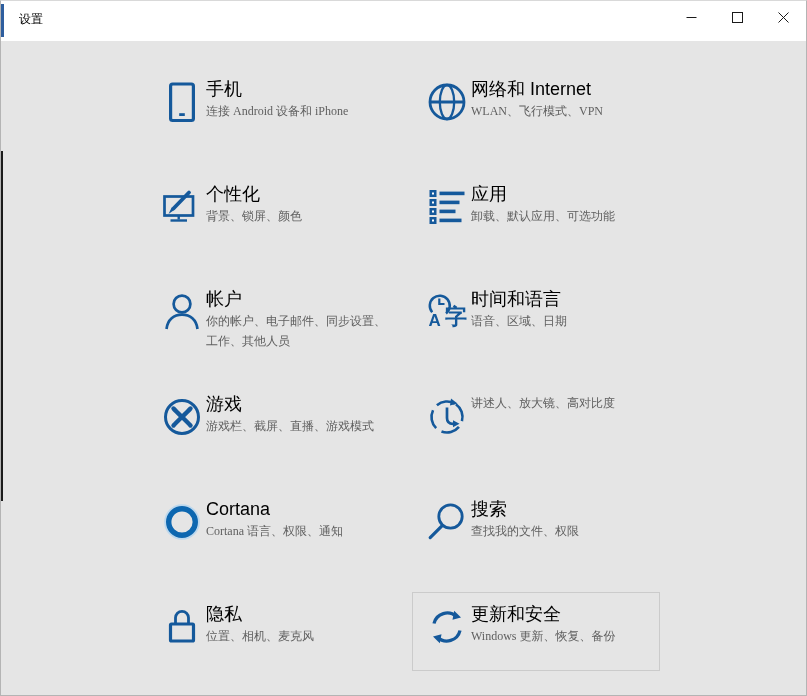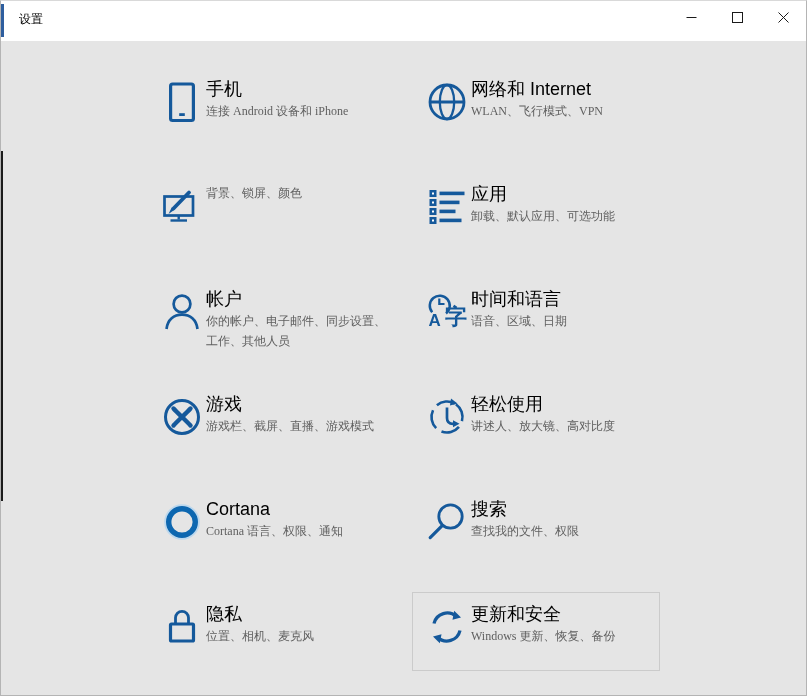--- a/index.html
+++ b/index.html
@@ -100,20 +100,21 @@
     <div class="tile-icon">
           <svg width="40" height="40" viewBox="0 0 40 40">
     <rect class="ic" x="2.5" y="9.5" width="28.5" height="19" stroke-width="2.7"></rect>
     <line class="ic" x1="16.7" y1="28.5" x2="16.7" y2="32.5" stroke-width="2.4"></line>
     <line class="ic" x1="8.5" y1="33.5" x2="25" y2="33.5" stroke-width="2.4"></line>
     <line class="ic" x1="11.5" y1="21.5" x2="27" y2="5.5" stroke-width="3.8" stroke-linecap="round"></line>
     <polygon class="icf" points="6.5,27 12.5,22.8 9.8,20.2"></polygon>
   </svg>
         </div>
     <div class="tile-text">
+      <div class="tile-title">个性化</div>
       <div class="tile-sub">背景、锁屏、颜色</div>
     </div>
   </div>
 
   <div class="tile">
     <div class="tile-icon">
           <svg width="40" height="40" viewBox="0 0 40 40">
     <rect class="icf" x="2.5" y="3" width="7" height="7"></rect>
             <rect x="5" y="5.5" width="2" height="2" fill="#fff"></rect>
     <rect class="icf" x="2.5" y="12" width="7" height="7"></rect>
@@ -179,21 +180,20 @@
   <div class="tile">
     <div class="tile-icon">
           <svg width="40" height="40" viewBox="0 0 40 40">
     <circle class="ic" cx="20" cy="20" r="15.5" stroke-width="2.6" stroke-dasharray="19 6.5" transform="rotate(-55 20 20)"></circle>
     <polygon class="icf" points="24,1.5 30.5,6.5 23,8.5"></polygon>
     <path class="ic" d="M20,10.5 L20,21 Q20,26.8 26,26.8 L27,26.8" stroke-width="2.7"></path>
     <polygon class="icf" points="26,23.3 32.5,26.8 26,30.3"></polygon>
   </svg>
         </div>
     <div class="tile-text">
-      <div class="tile-title">轻松使用</div>
       <div class="tile-sub">讲述人、放大镜、高对比度</div>
     </div>
   </div>
 
   <div class="tile">
     <div class="tile-icon">
           <svg width="40" height="40" viewBox="0 0 40 40">
     <circle cx="20" cy="20" r="16.8" fill="none" stroke="#bcd8ee" stroke-width="2"></circle>
     <circle cx="20" cy="20" r="13.3" fill="none" stroke="#0d67b0" stroke-width="5.4"></circle>
   </svg>

